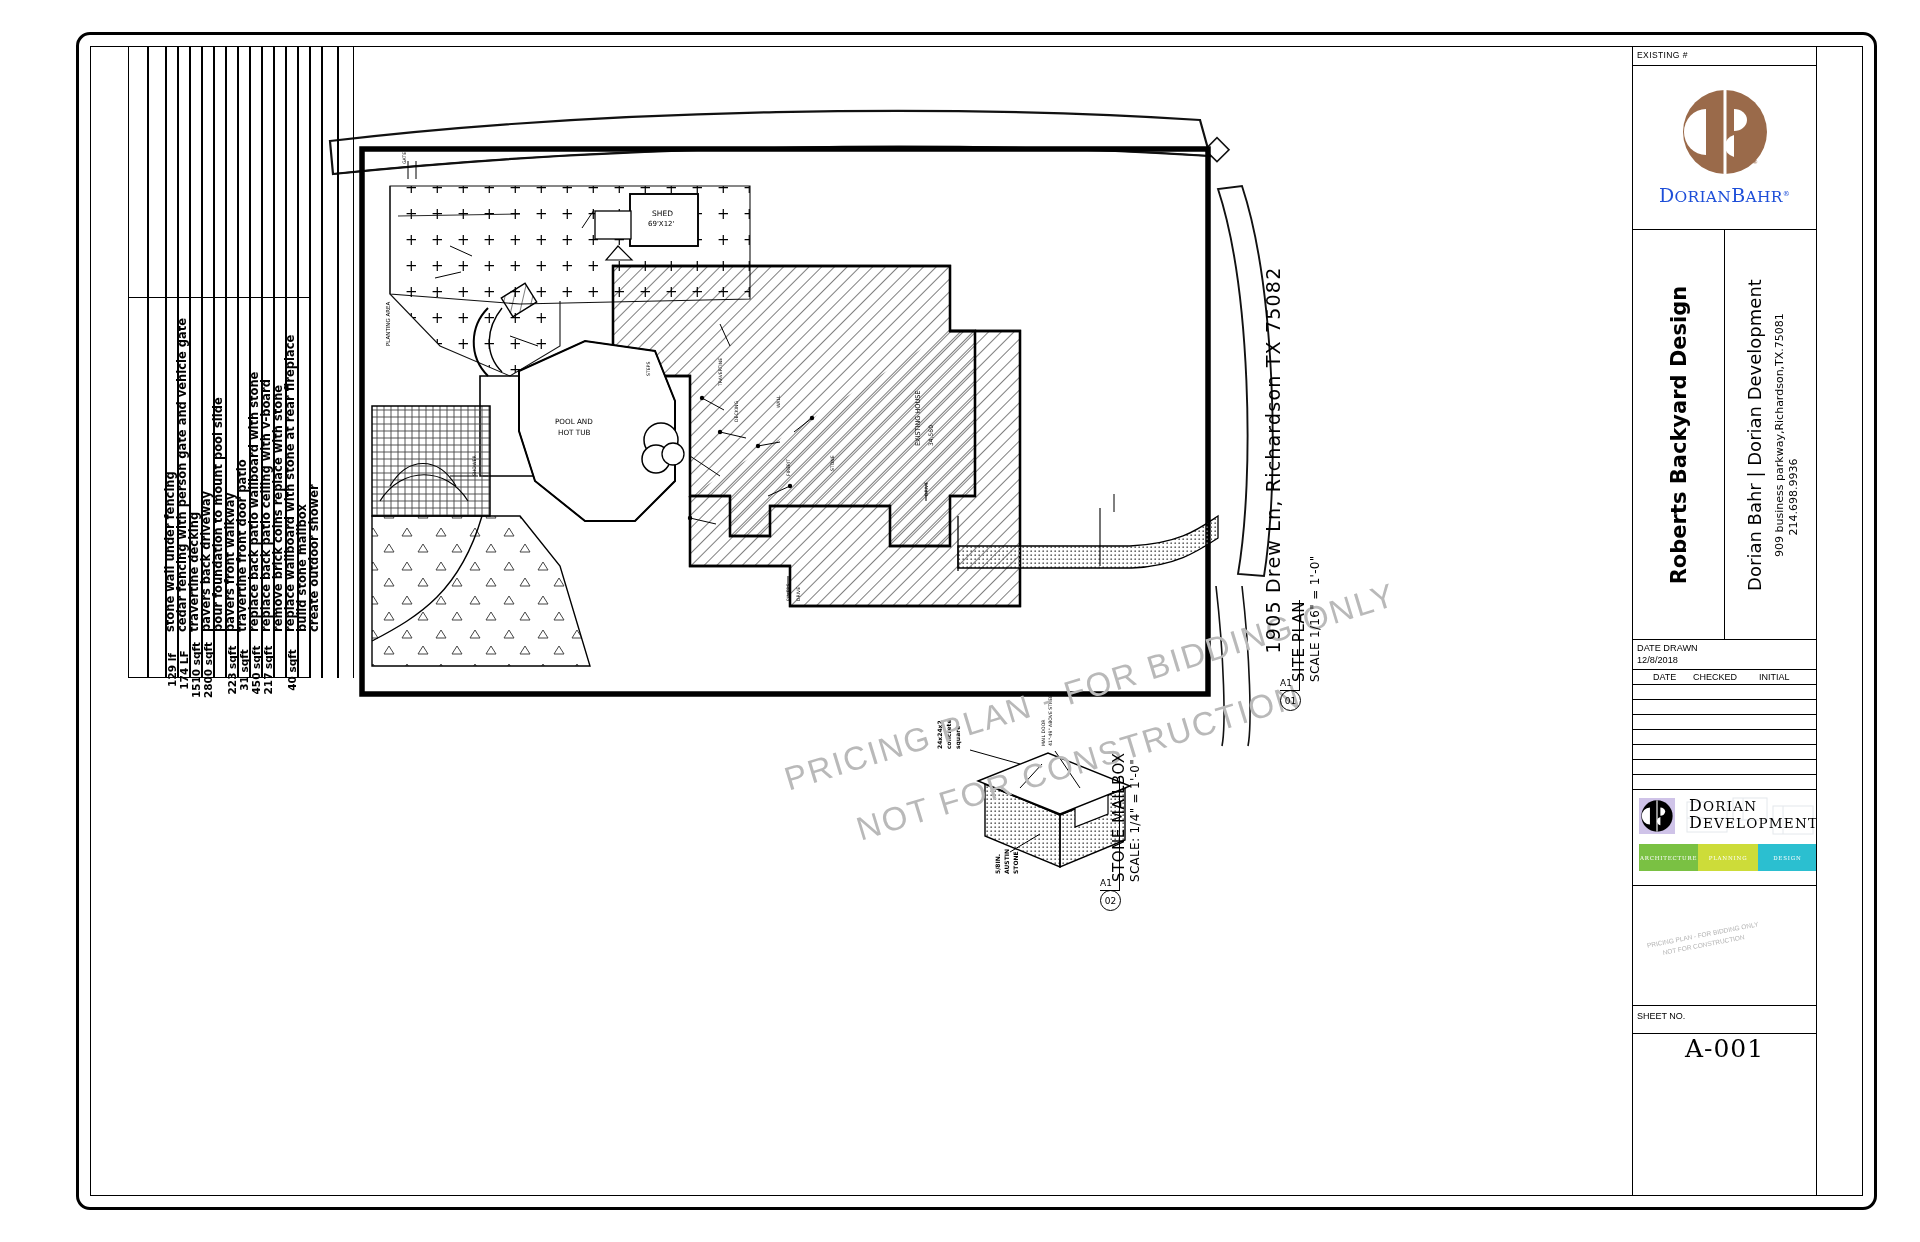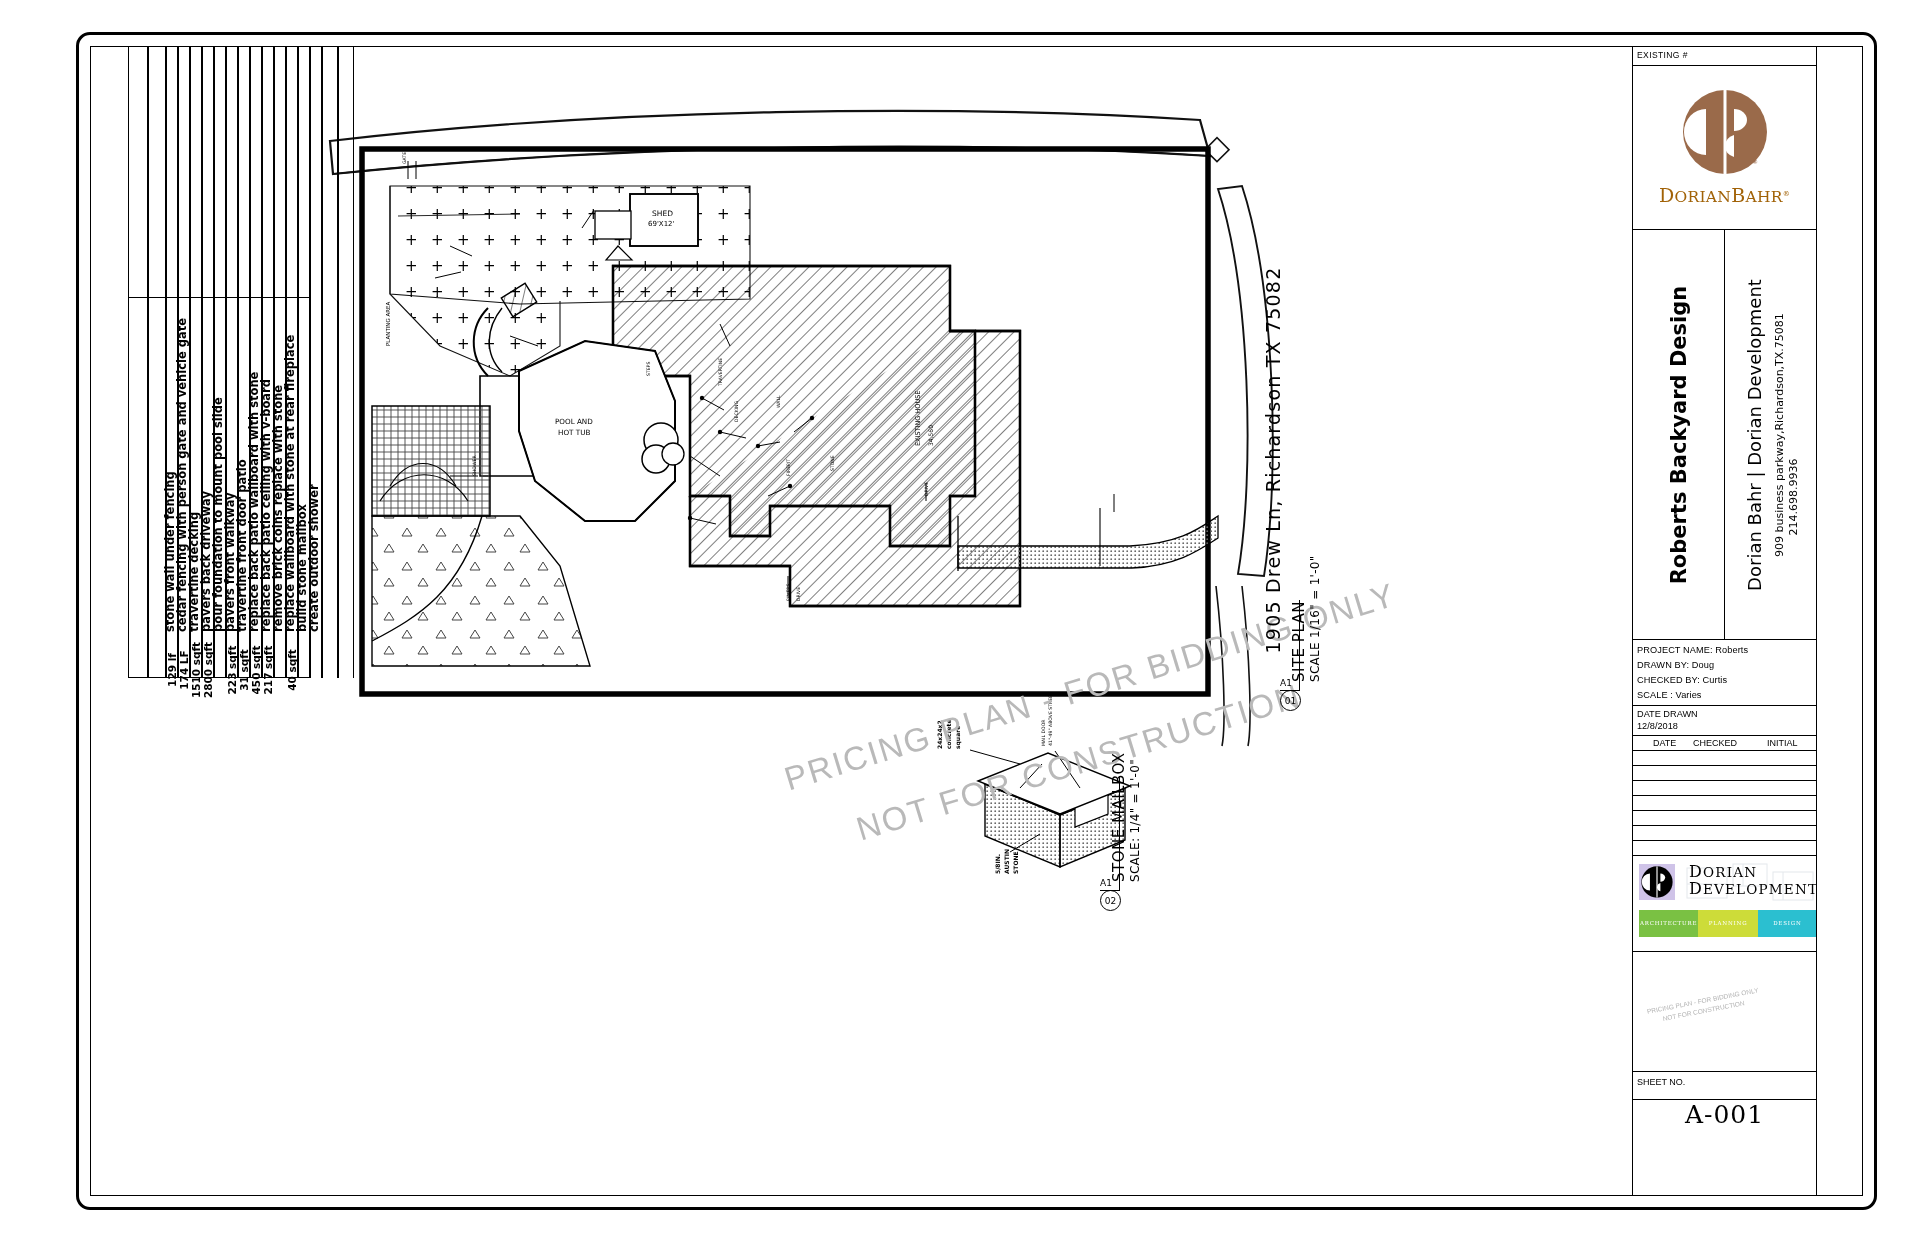--- a/index.html
+++ b/index.html
@@ -22,21 +22,21 @@
   .addr-vert{position:absolute;left:1258px;top:270px;width:30px;height:380px;}
   .addr-vert span{position:absolute;left:50%;top:50%;transform:translate(-50%,-50%) rotate(-90deg);white-space:nowrap;font-size:19px;letter-spacing:1.2px;font-family:"DejaVu Sans",sans-serif;}
 
   
   .tb{position:absolute;left:1632px;top:46px;width:185px;height:1150px;border-left:1.2px solid #000;border-right:1.2px solid #000;box-sizing:border-box;}
   .tb-row{border-bottom:1.2px solid #000;box-sizing:border-box;position:relative;}
   .tb-projnum{height:20px;font-size:8.5px;padding:4px 0 0 4px;letter-spacing:.4px;}
   .tb-logo{height:164px;display:flex;flex-direction:column;align-items:center;justify-content:center;}
   .logo-circle{position:relative;width:86px;height:86px;}
   .logo-circle svg{display:block;}
-  .logo-word{margin-top:9px;font-size:15.5px;color:#a16207;letter-spacing:.3px;font-family:"DejaVu Serif",serif;white-space:nowrap;}
+  .logo-word{margin-top:9px;font-size:15.5px;color:#1d4ed8;letter-spacing:.3px;font-family:"DejaVu Serif",serif;white-space:nowrap;}
   .logo-word b{font-size:19px;font-weight:normal;}
   .logo-word sup{font-size:7px;}
   .tb-title{height:410px;display:flex;flex-direction:row;}
   .tb-title-l{width:92px;border-right:1.2px solid #000;position:relative;box-sizing:border-box;}
   .tb-title-r{width:91px;position:relative;box-sizing:border-box;}
   .vtext{position:absolute;left:50%;top:50%;transform-origin:center;white-space:nowrap;}
   .proj-title{font-size:21px;font-weight:bold;font-family:"DejaVu Sans",sans-serif;}
   .co-name{font-size:18px;font-family:"DejaVu Sans",sans-serif;}
   .co-addr{font-size:11px;font-family:"DejaVu Sans",sans-serif;}
   .co-phone{font-size:11px;font-family:"DejaVu Sans",sans-serif;}
@@ -355,36 +355,30 @@
       <div class="tb-title-l">
         <div class="vtext proj-title" style="transform:translate(-50%,-50%) rotate(-90deg);">Roberts Backyard Design</div>
       </div>
       <div class="tb-title-r">
         <div class="vtext co-name" style="transform:translate(calc(-50% - 17px),-50%) rotate(-90deg);">Dorian Bahr | Dorian Development</div>
         <div class="vtext co-addr" style="transform:translate(calc(-50% + 8px),-50%) rotate(-90deg);">909 business parkway,Richardson,TX.75081</div>
         <div class="vtext co-phone" style="transform:translate(calc(-50% + 22px),calc(-50% + 62px)) rotate(-90deg);">214.698.9936</div>
       </div>
     </div>
 
-    <div class="tb-row tb-info">
-      <div>PROJECT NAME: Roberts</div>
-      <div>DRAWN BY: Doug</div>
-      <div>CHECKED BY: Curtis</div>
-      <div>SCALE : Varies</div>
-    </div>
 
     <div class="tb-row tb-date">
       <div>DATE  DRAWN</div>
       <div>12/8/2018</div>
     </div>
 
     <div class="tb-row tb-revhdr">
       <span style="left:20px;">DATE</span>
       <span style="left:60px;">CHECKED</span>
-      <span style="left:126px;margin-left:8px;">INITIAL</span>
+      <span style="left:126px;">INITIAL</span>
     </div>
     <div class="tb-row tb-revrow"></div>
     <div class="tb-row tb-revrow"></div>
     <div class="tb-row tb-revrow"></div>
     <div class="tb-row tb-revrow"></div>
     <div class="tb-row tb-revrow"></div>
     <div class="tb-row tb-revrow"></div>
     <div class="tb-row tb-revrow"></div>
 
     <div class="tb-row tb-devlogo">

